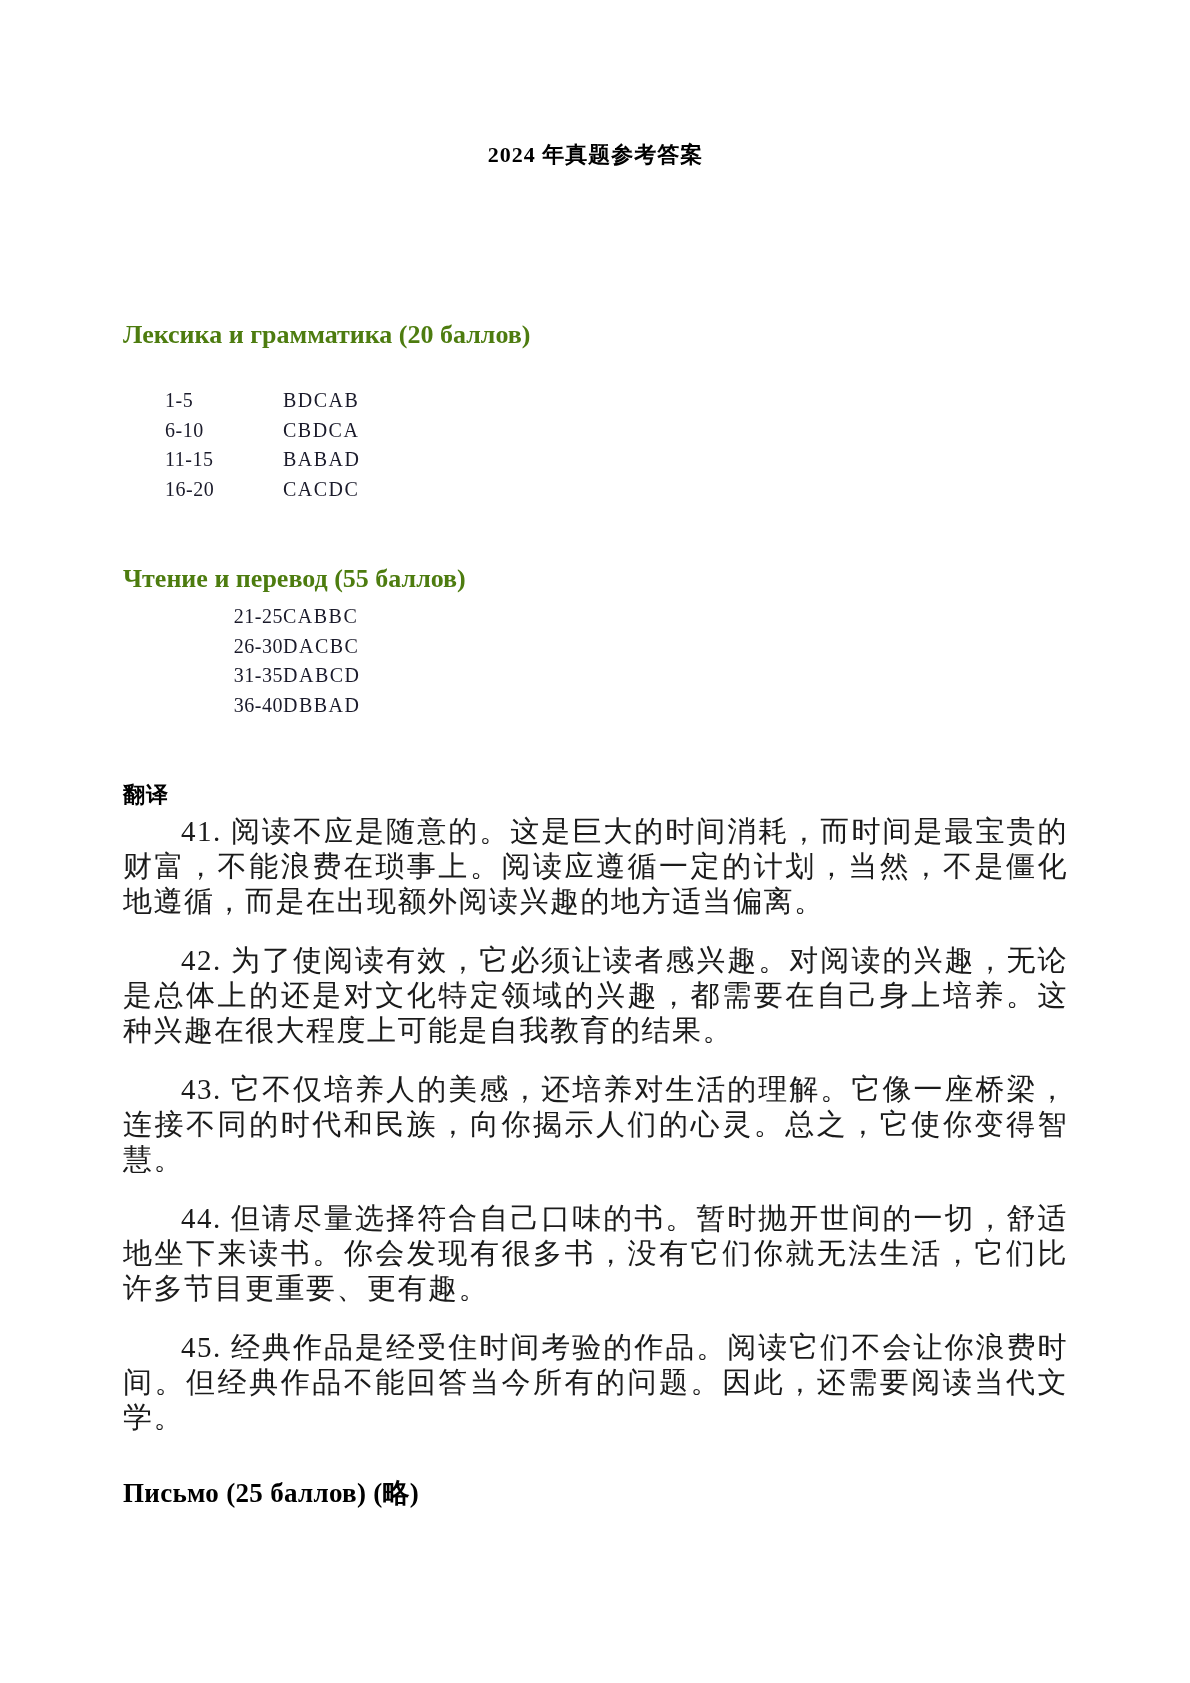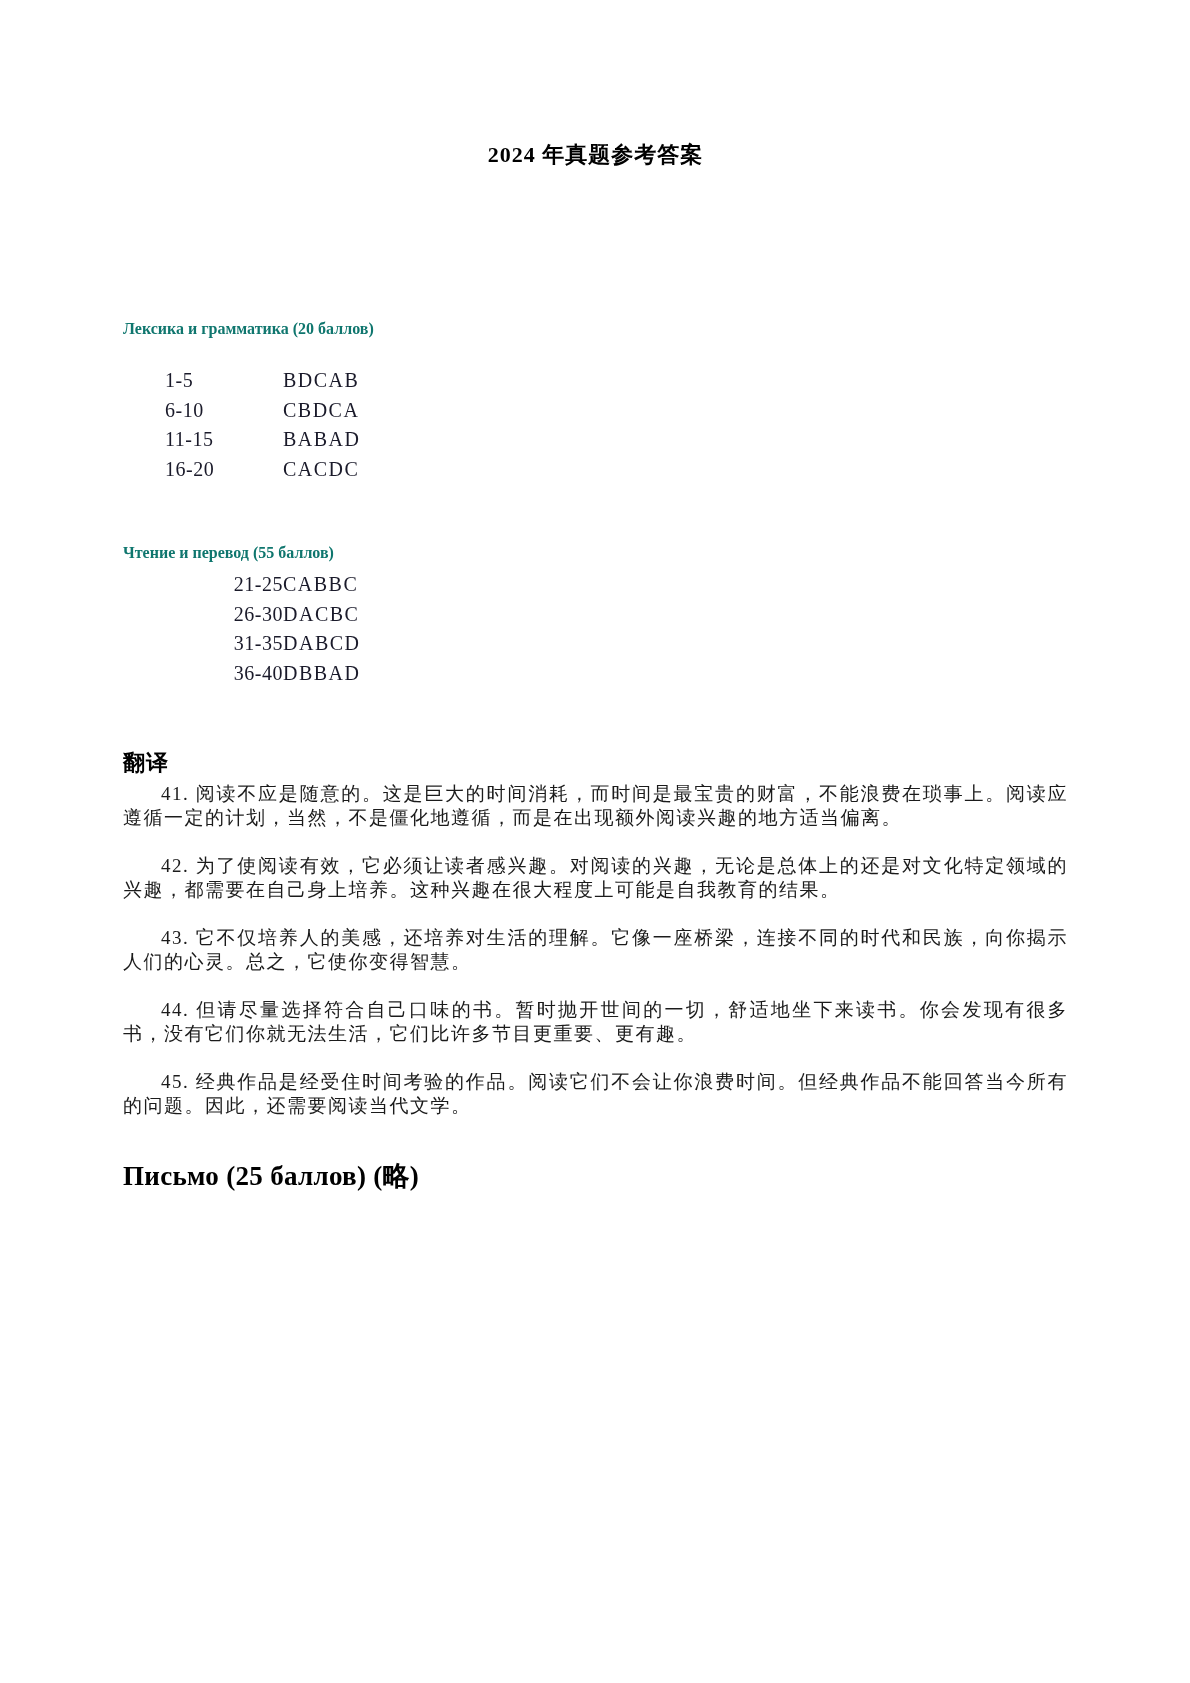--- a/index.html
+++ b/index.html
@@ -22,48 +22,48 @@
     margin-top: 140px;
     text-align: center;
     font-family: Liberation Serif, serif;
     font-size: 22px;
     font-weight: bold;
     letter-spacing: 1px;
     color: #000;
   }
   .answer-section .section-heading {
     font-family: "Liberation Serif", "DejaVu Serif", serif;
-    font-size: 16px;
+    font-size: 26px;
     font-weight: bold;
-    color: #0f766e;
+    color: #4d7c0f;
   }
   .section-lexis { margin-top: 150px; }
   .section-reading { margin-top: 60px; }
-  .answer-rows { margin-top: 28px; padding-left: 42px; }
+  .answer-rows { margin-top: 36px; padding-left: 42px; }
   .section-reading .answer-rows { margin-top: 8px; text-align: right; }
   .answer-row {
     display: flex;
     font-size: 20px;
     line-height: 29.5px;
     color: #1a1a2a;
   }
   .answer-row .range { width: 118px; letter-spacing: 0.5px; }
   .answer-row .letters { letter-spacing: 1.5px; }
   .translation-heading {
     margin-top: 60px;
     font-family: "Liberation Sans", "DejaVu Sans", sans-serif;
     font-size: 22px;
     font-weight: bold;
     color: #000;
     letter-spacing: 1px;
   }
   .para {
     margin-top: 24px;
-    font-size: 19px;
-    line-height: 24px;
+    font-size: 29px;
+    line-height: 35px;
     letter-spacing: 1.5px;
     text-align: justify;
     text-indent: 2em;
     color: #1b1b1b;
   }
   .para.first { margin-top: 4px; }
   .writing-line {
     margin-top: 40px;
     font-size: 27px;
     font-weight: bold;

